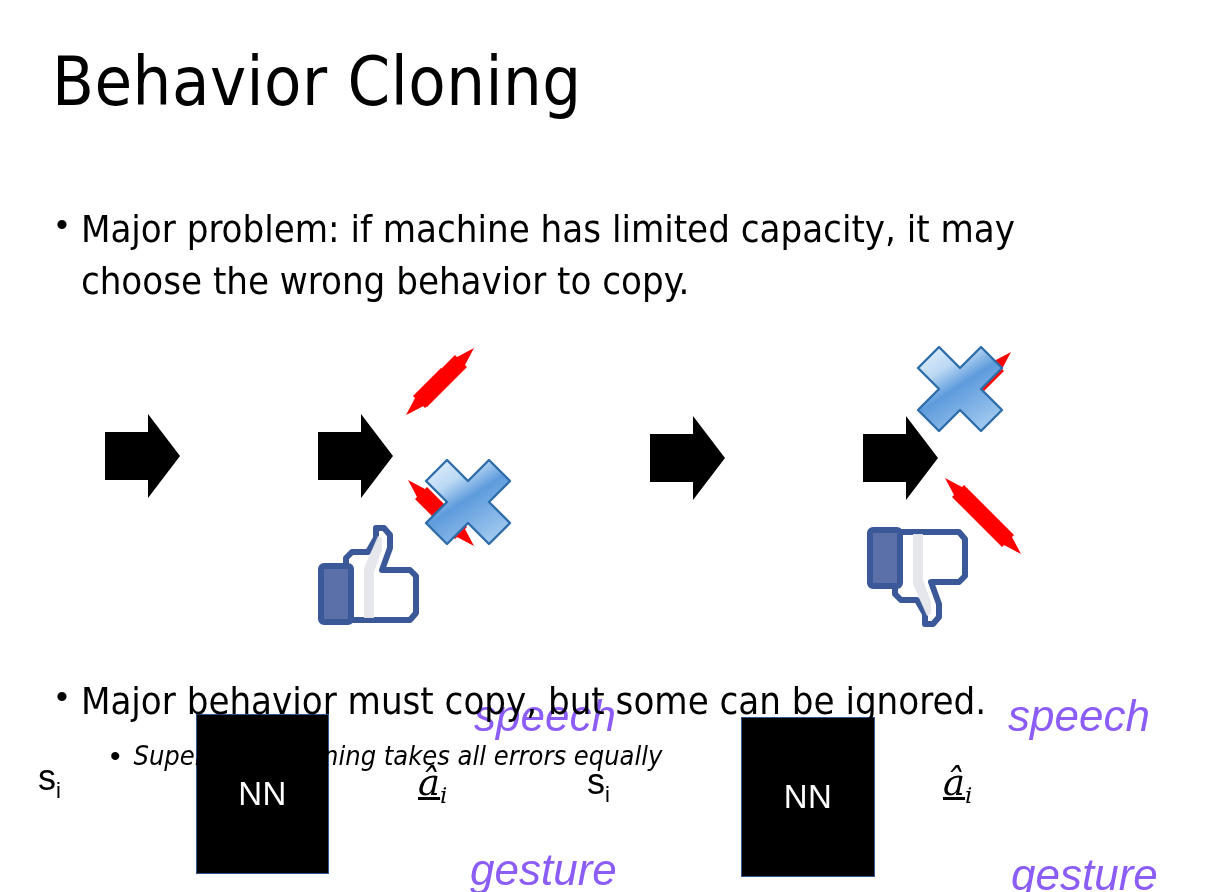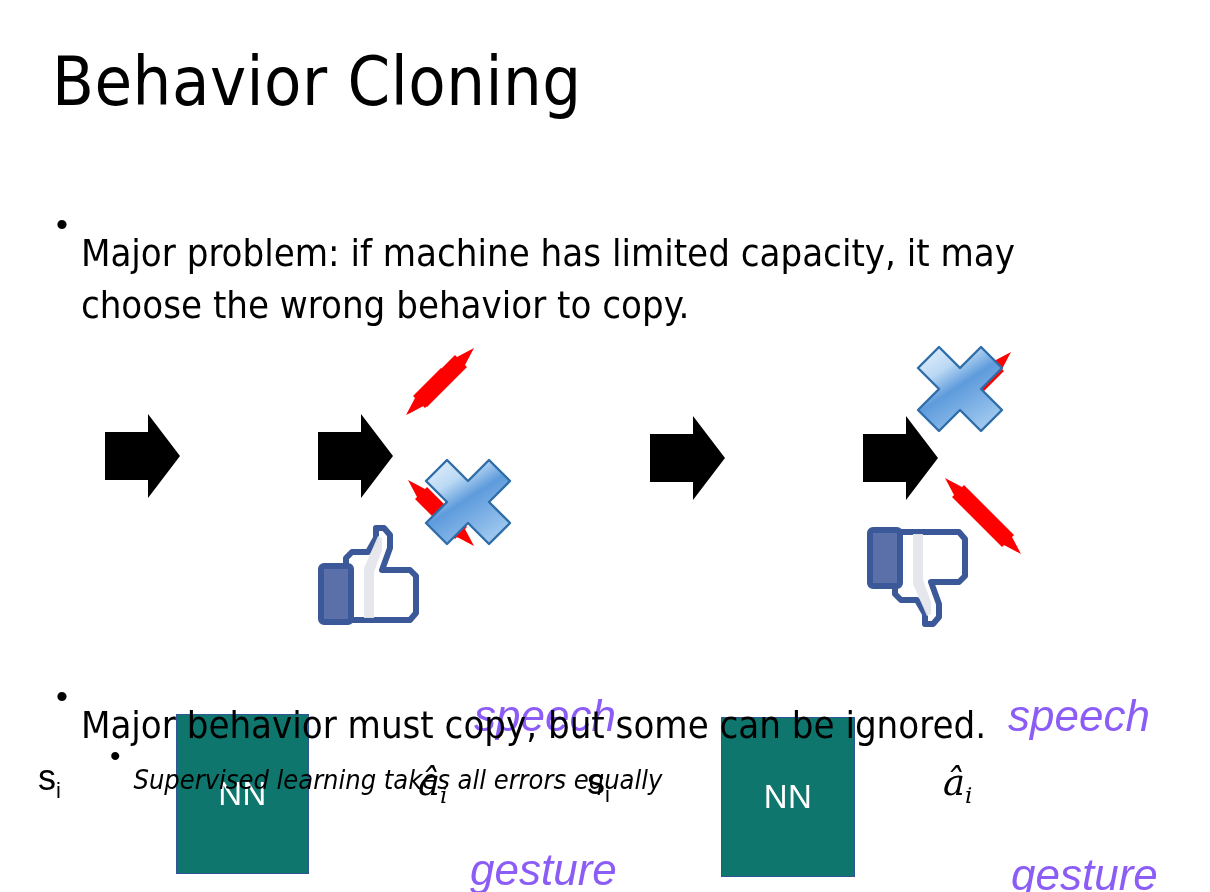--- a/index.html
+++ b/index.html
@@ -44,21 +44,20 @@
     font-size: 34px;
     line-height: 1.22;
     margin-right: 13px;
     color: #000000;
   }
   .bullet-text {
     font-family: "DejaVu Sans Condensed", "Liberation Sans Narrow", "Liberation Sans", sans-serif;
     font-size: 38px;
     line-height: 1.36;
     color: #000000;
-    margin-top: 24px;
   }
 
   #bullet-top {
     left: 56px;
     top: 204px;
     width: 1060px;
   }
   #bullet-bottom-1 {
     left: 56px;
     top: 676px;
@@ -89,42 +88,44 @@
     color: #000000;
     line-height: 1;
   }
   .state-label .sub {
     font-size: 22px;
     vertical-align: sub;
   }
 
   .nn-box {
     position: absolute;
-    background: #0f766e;
+    background: #000000;
     border: 1px solid #2F5597;
     box-sizing: border-box;
     display: flex;
     align-items: center;
     justify-content: center;
+    margin-left: 20px;
   }
   .nn-box-label {
     color: #ffffff;
     font-family: "Liberation Sans", sans-serif;
     font-size: 33px;
     letter-spacing: 0.5px;
   }
 
   .action-label {
     position: absolute;
     font-family: "DejaVu Serif", "Liberation Serif", serif;
     font-style: italic;
     font-size: 37px;
     color: #000000;
     line-height: 1;
     white-space: nowrap;
+    text-decoration: underline;
   }
   .action-label .sub {
     font-size: 23px;
     vertical-align: sub;
   }
 
   .out-label {
     position: absolute;
     font-family: "Liberation Sans", sans-serif;
     font-size: 44px;

